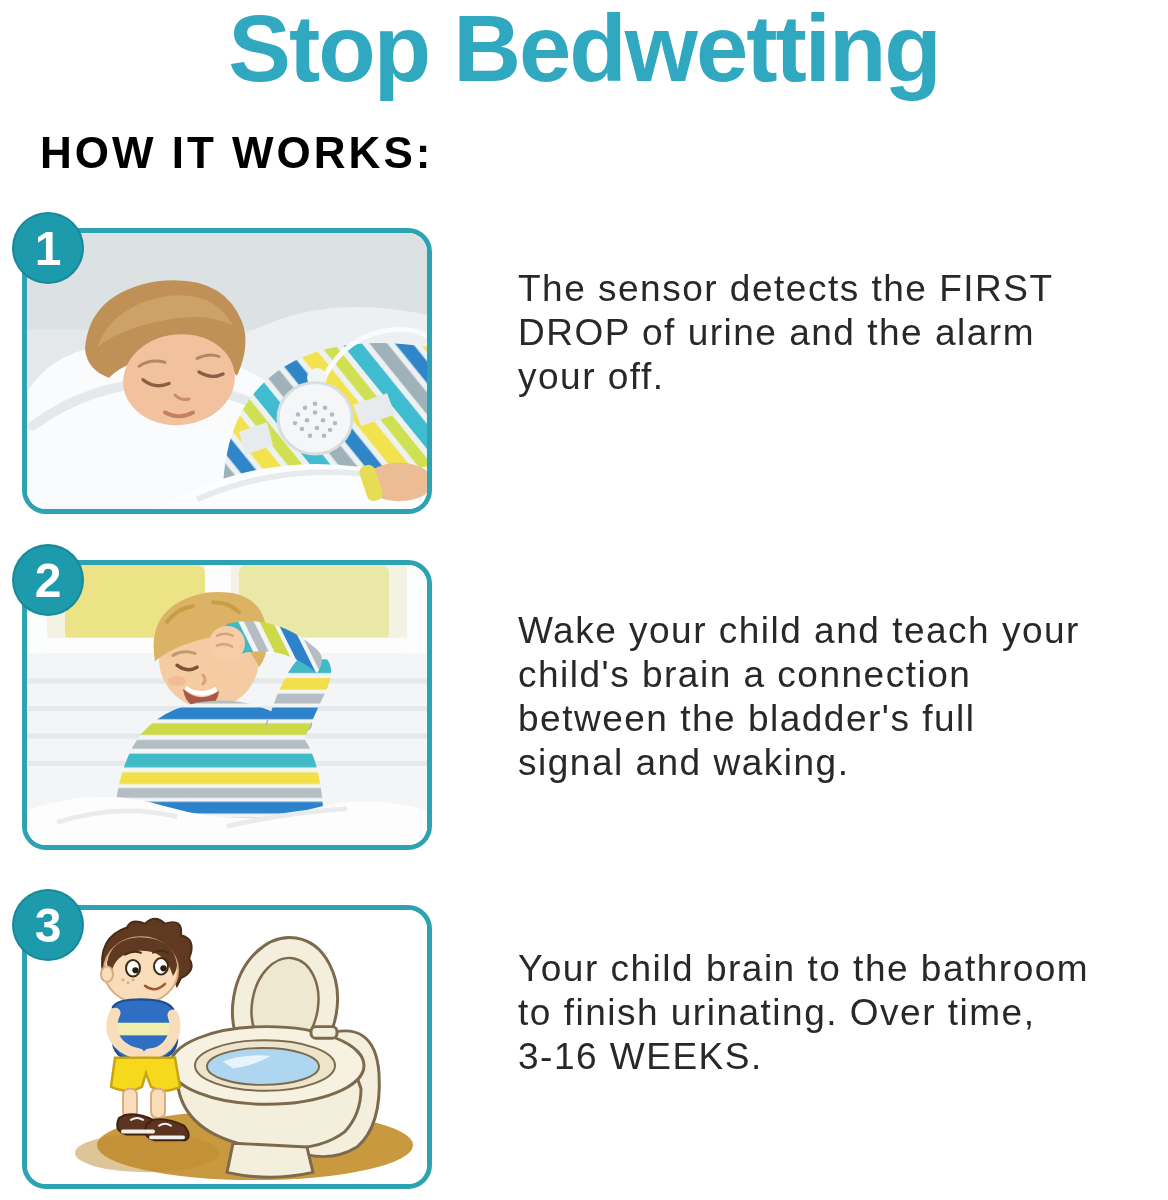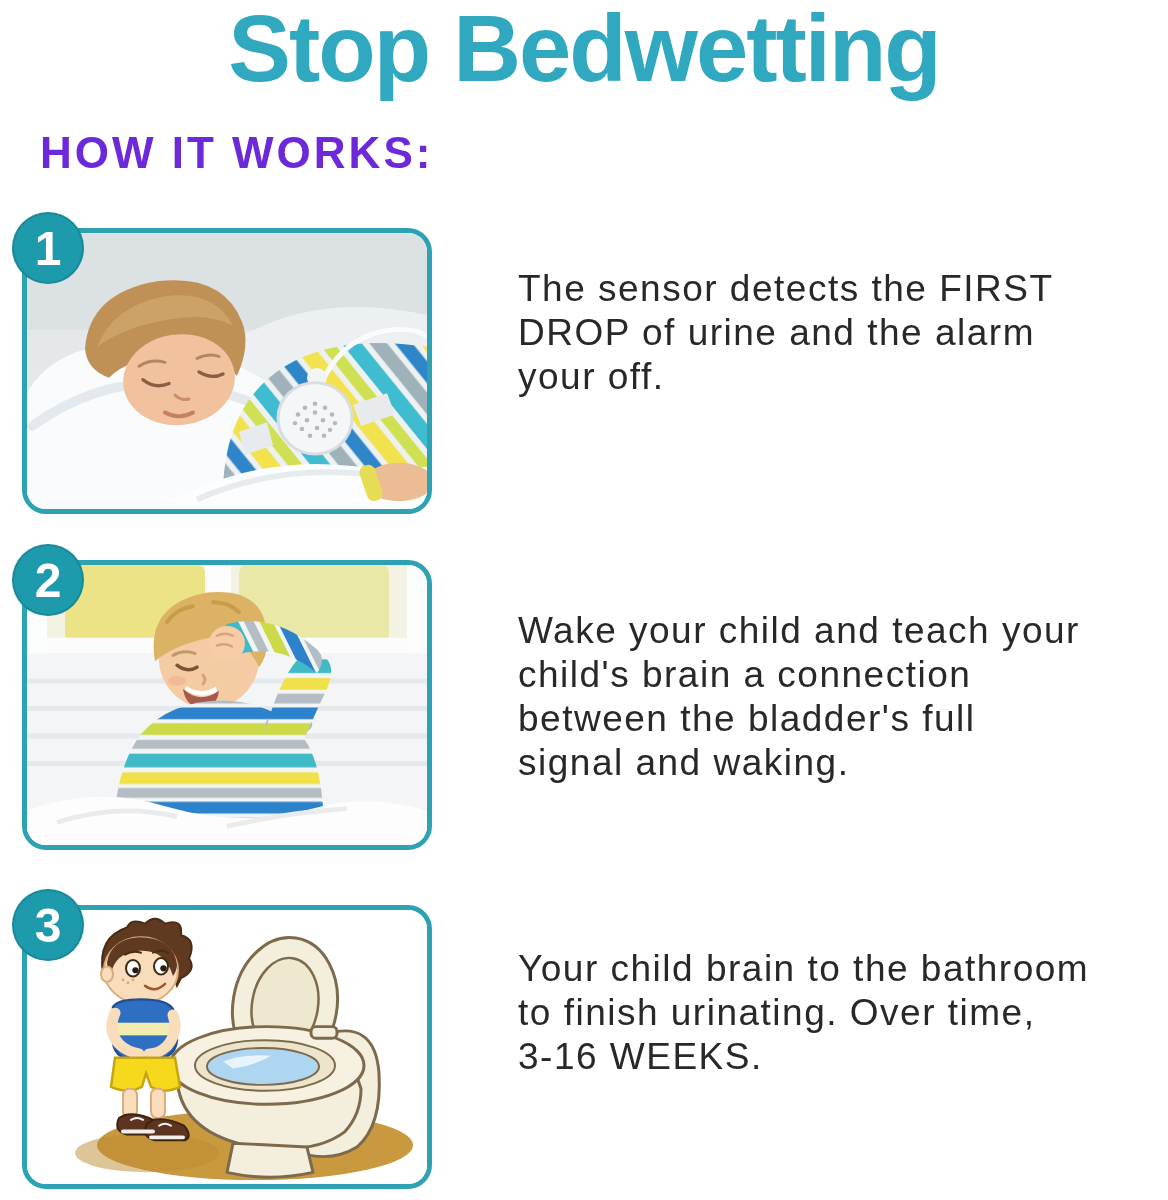--- a/index.html
+++ b/index.html
@@ -8,21 +8,21 @@
     background:#ffffff;overflow:hidden;
     font-family:"Liberation Sans",sans-serif;
   }
   .title{
     position:absolute;top:-6px;left:0;width:100%;text-align:center;
     font-size:94px;line-height:110px;font-weight:700;letter-spacing:-2px;
     color:#2fa8c0;
   }
   .heading{
     position:absolute;left:38px;top:128px;
-    font-size:44px;font-weight:700;letter-spacing:3px;color:#6d28d9;
+    font-size:44px;font-weight:700;letter-spacing:3px;color:#000000;
   }
   .card{position:absolute;left:20px;width:410px;}
   .card1{top:228px;height:286px;}
   .card2{top:560px;height:290px;}
   .card3{top:905px;height:284px;}
   .frame{
     position:absolute;top:0;left:0;right:0;bottom:0;
     border:5px solid #2da2b2;border-radius:24px;overflow:hidden;background:#fff;
   }
   .badge{

